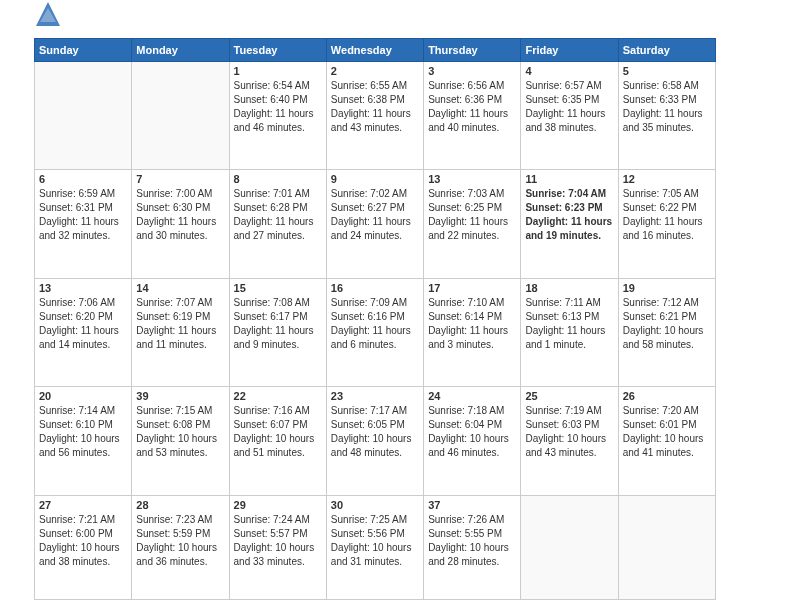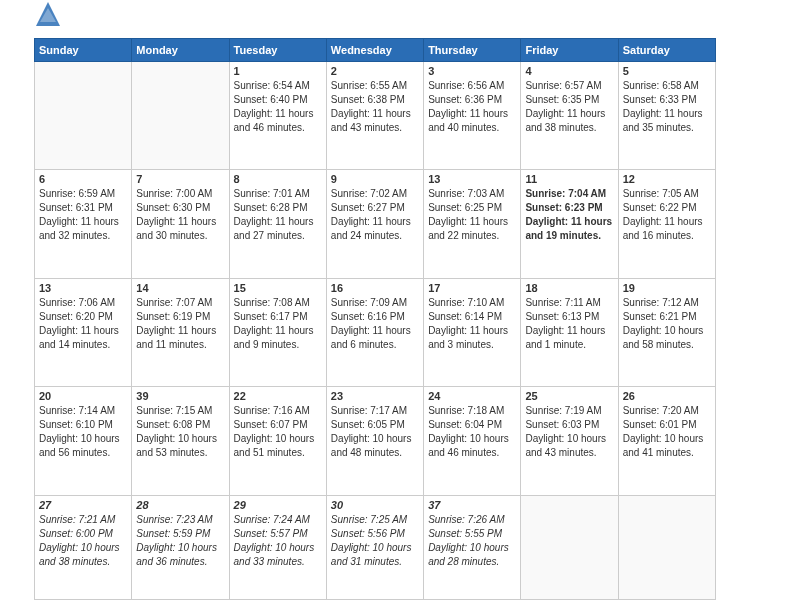--- a/index.html
+++ b/index.html
@@ -93,21 +93,20 @@
       font-size: 11px;
       font-weight: bold;
       margin-bottom: 2px;
     }
     .day-info {
       line-height: 1.4;
       font-size: 10px;
     }
     tr:last-child td {
       height: 70px;
-      font-style: italic;
     }
   </style>
 </head>
 <body>
 
 <div class="page">
   <div class="header">
     <div class="logo">
       <svg class="logo-icon" viewBox="0 0 28 28">
         <polygon points="14,2 26,26 2,26" fill="#2a6db5" opacity="0.85"></polygon>

